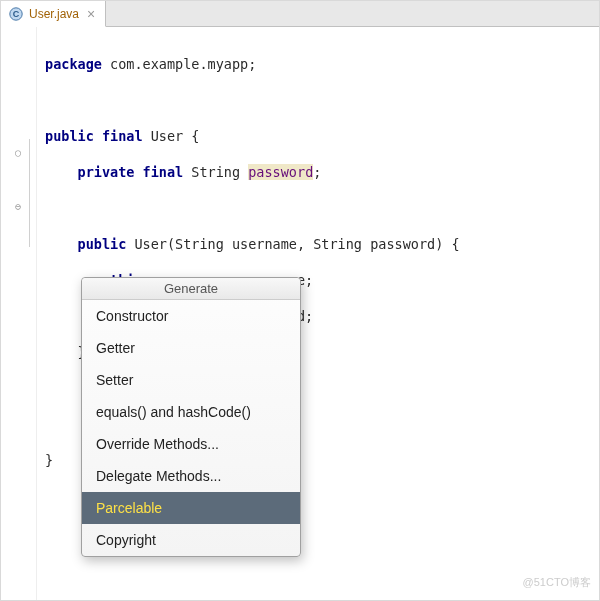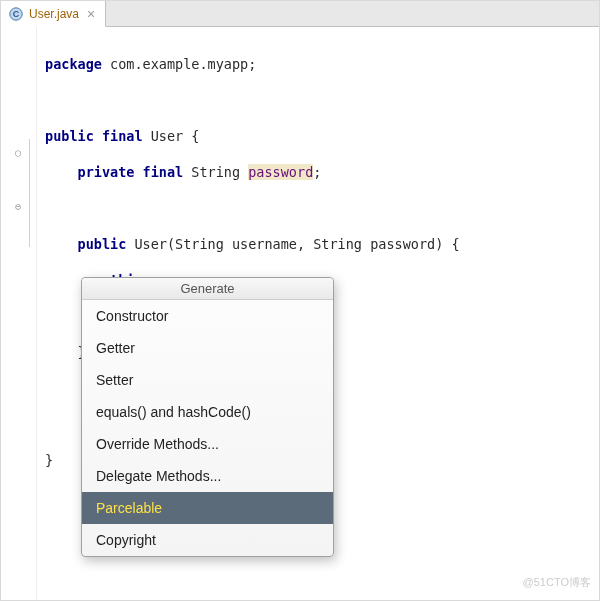--- a/index.html
+++ b/index.html
@@ -91,21 +91,21 @@
     left: -8px;
     right: 0;
     height: 18px;
     background: #fcf8d4;
     z-index: -1;
   }
   .popup {
     position: absolute;
     top: 250px;
     left: 80px;
-    width: 253px;
+    width: 220px;
     background: linear-gradient(#fdfdfd,#f4f4f4);
     border: 1px solid #a0a0a0;
     border-radius: 4px;
     box-shadow: 2px 4px 12px rgba(0,0,0,0.25);
     font-family: "Lucida Grande","Segoe UI",sans-serif;
     font-size: 14px;
     z-index: 10;
   }
   .popup-title {
     text-align: center;

